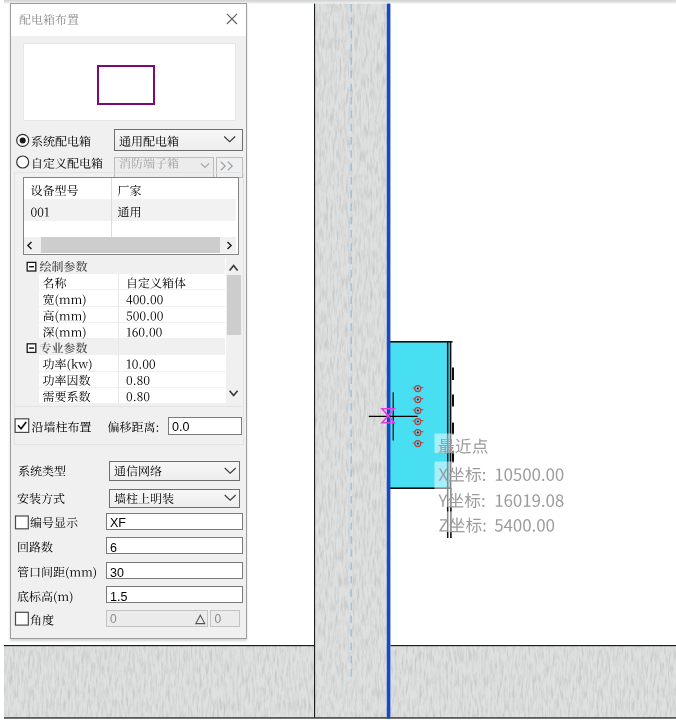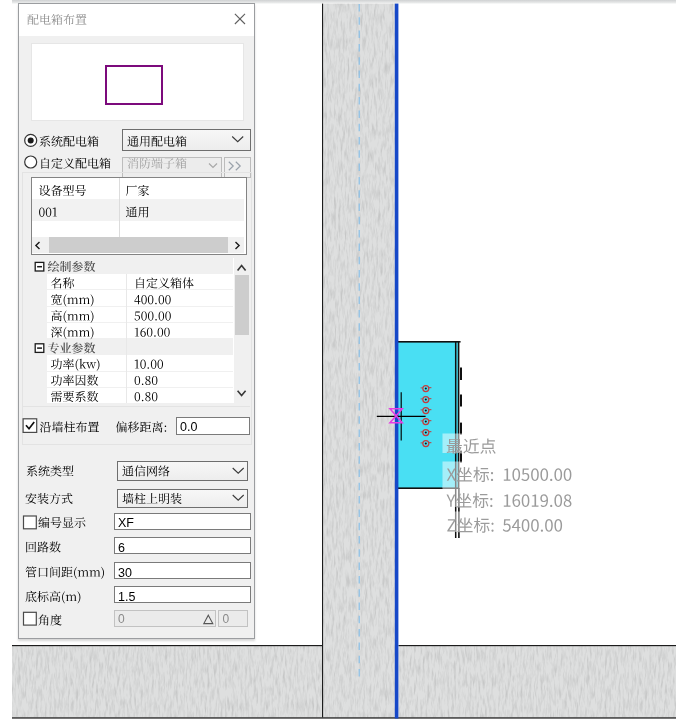--- a/index.html
+++ b/index.html
@@ -1,14 +1,14 @@
 <!DOCTYPE html>
 <html><head><meta charset="utf-8"><style>
 html,body{margin:0;padding:0;width:676px;height:724px;overflow:hidden;background:#fff;font-family:"Liberation Sans",sans-serif}
-#root{position:absolute;left:12px;top:0;width:566px;height:724px}
+#root{position:absolute;left:4px;top:0;width:566px;height:724px}
 </style></head><body>
 <div id="root">
 <svg width="0" height="0" style="position:absolute">
       <defs>
         <path id="g1" d="M4.2 -10.7V-9.5H12.7V-10.7ZM4.2 -12.7V-11.5H12.7V-12.7ZM3 -13.6H13.9V-8.6H3ZM0.8 -7.6H15.9V-6.6H0.8ZM8.5 -5.5H14.5V-4.5H8.5ZM3.2 -5.5H7.3V-4.5H3.2ZM3.2 -3.3H7.3V-2.4H3.2ZM10.2 -4.7Q11 -2.9 12.5 -1.6Q14.1 -0.3 16.2 0.3Q16 0.5 15.8 0.8Q15.6 1.1 15.4 1.3Q13.2 0.6 11.6 -0.8Q10 -2.3 9.2 -4.4ZM14.3 -5.5H14.5L14.7 -5.6L15.5 -5.3Q14.9 -3.6 13.9 -2.3Q12.9 -1 11.6 -0.1Q10.3 0.8 8.9 1.3Q8.8 1.1 8.6 0.8Q8.4 0.5 8.2 0.4Q9.6 -0 10.8 -0.8Q12 -1.6 12.9 -2.8Q13.9 -3.9 14.3 -5.3ZM0.8 -0.7Q1.8 -0.8 3.1 -0.9Q4.4 -1.1 5.9 -1.3Q7.3 -1.4 8.8 -1.6L8.8 -0.6Q7.4 -0.4 6 -0.2Q4.5 -0 3.3 0.1Q2 0.3 0.9 0.4ZM6.6 -7.3H7.9V1.3H6.6ZM2.4 -7.3H3.6V-0.4H2.4Z"></path>
         <path id="g2" d="M7.6 -9.2H16V-8H7.6ZM11.6 -8.6H12.9V-1.3H11.6ZM4.4 -8V-1.6H3.2V-6.8H0.9V-8ZM7 -13.1H8.3V-9.4Q8.3 -8.5 8.2 -7.4Q8.1 -6.4 7.9 -5.3Q7.7 -4.2 7.4 -3.2Q7 -2.1 6.4 -1.3Q6.3 -1.4 6.1 -1.5Q5.9 -1.7 5.7 -1.8Q5.5 -1.9 5.3 -2Q6.1 -3.1 6.4 -4.4Q6.8 -5.7 6.9 -7Q7 -8.3 7 -9.4ZM14.5 -14.1 15.6 -13.2Q14.5 -12.8 13.1 -12.6Q11.7 -12.4 10.2 -12.2Q8.7 -12.1 7.3 -12Q7.3 -12.3 7.2 -12.6Q7.1 -12.9 7 -13.1Q8 -13.2 9 -13.3Q10.1 -13.3 11.1 -13.5Q12.1 -13.6 13 -13.8Q13.9 -13.9 14.5 -14.1ZM3.8 -2.2Q4.1 -2.2 4.3 -2.1Q4.5 -1.9 4.9 -1.7Q5.2 -1.4 5.6 -1.1Q6.5 -0.6 7.6 -0.5Q8.6 -0.3 10.1 -0.3Q10.8 -0.3 11.6 -0.4Q12.5 -0.4 13.3 -0.4Q14.1 -0.5 14.8 -0.5Q15.6 -0.6 16.2 -0.7Q16.1 -0.5 16.1 -0.2Q16 0 15.9 0.3Q15.9 0.5 15.8 0.7Q15.4 0.7 14.7 0.7Q13.9 0.8 13.1 0.8Q12.2 0.8 11.4 0.8Q10.6 0.9 10 0.9Q8.5 0.9 7.4 0.7Q6.2 0.5 5.4 -0.1Q4.8 -0.4 4.4 -0.7Q4 -1.1 3.7 -1.1Q3.5 -1.1 3.1 -0.8Q2.7 -0.5 2.3 -0Q1.9 0.5 1.5 1.1L0.6 -0.1Q1.5 -1 2.3 -1.6Q3.1 -2.2 3.8 -2.2ZM1.4 -13.1 2.3 -13.8Q2.8 -13.3 3.3 -12.8Q3.8 -12.3 4.2 -11.8Q4.6 -11.3 4.9 -10.9L3.9 -10.2Q3.6 -10.6 3.2 -11.1Q2.8 -11.6 2.3 -12.2Q1.8 -12.7 1.4 -13.1Z"></path>
         <path id="g3" d="M7.6 -14.1H8.9V-8.4H7.6ZM4 -7.8V-4.8H12.8V-7.8ZM2.8 -9H14V-3.6H2.8ZM8.2 -12.3H15.3V-11.1H8.2ZM5.7 -2.2 6.9 -2.3Q7 -1.7 7.1 -1.1Q7.2 -0.5 7.3 0.1Q7.3 0.6 7.3 1L6.1 1.2Q6.1 0.8 6 0.2Q6 -0.4 5.9 -1Q5.8 -1.6 5.7 -2.2ZM9.2 -2.1 10.3 -2.4Q10.6 -1.9 10.8 -1.3Q11.1 -0.7 11.3 -0.1Q11.5 0.4 11.6 0.8L10.4 1.2Q10.3 0.7 10.1 0.2Q9.9 -0.4 9.7 -1Q9.4 -1.6 9.2 -2.1ZM12.6 -2.3 13.7 -2.7Q14.2 -2.2 14.6 -1.6Q15 -1 15.4 -0.4Q15.8 0.2 16 0.7L14.8 1.2Q14.6 0.7 14.2 0.1Q13.9 -0.5 13.5 -1.1Q13 -1.7 12.6 -2.3ZM3 -2.6 4.2 -2.3Q3.8 -1.3 3.2 -0.3Q2.5 0.7 1.8 1.3L0.7 0.8Q1.4 0.2 2 -0.7Q2.6 -1.7 3 -2.6Z"></path>
         <path id="g4" d="M0.3 0 3.9 -6.4 0.5 -12.3H2.2L3.9 -9.2Q4.2 -8.7 4.4 -8.3Q4.6 -7.9 4.9 -7.4H4.9Q5.2 -7.9 5.4 -8.3Q5.6 -8.7 5.8 -9.2L7.5 -12.3H9.1L5.8 -6.3L9.4 0H7.6L5.8 -3.3Q5.6 -3.8 5.3 -4.3Q5.1 -4.8 4.8 -5.3H4.7Q4.4 -4.8 4.2 -4.3Q3.9 -3.8 3.7 -3.3L1.9 0Z"></path>
         <path id="g5" d="M0.9 -0.5H16V0.7H0.9ZM2.1 -4.9H14.8V-3.7H2.1ZM7.7 -13.9H9V-0H7.7ZM4.1 -13.3 5.4 -13.1Q4.9 -10.8 3.9 -8.9Q3 -7 1.6 -5.8Q1.5 -5.9 1.3 -6Q1.1 -6.2 1 -6.4Q0.8 -6.5 0.6 -6.6Q2 -7.7 2.8 -9.5Q3.7 -11.2 4.1 -13.3ZM3.6 -9.7 4.4 -10.5Q4.9 -10 5.4 -9.5Q6 -8.9 6.5 -8.4Q7 -7.9 7.3 -7.5L6.4 -6.6Q6.1 -7 5.6 -7.5Q5.1 -8.1 4.6 -8.7Q4.1 -9.2 3.6 -9.7ZM12.3 -13.3 13.6 -13.1Q13.1 -10.9 12.2 -9.1Q11.2 -7.3 9.9 -6.1Q9.8 -6.2 9.6 -6.4Q9.4 -6.6 9.2 -6.8Q9 -6.9 8.9 -7Q10.2 -8.1 11.1 -9.7Q11.9 -11.3 12.3 -13.3ZM11.5 -9.7 12.3 -10.5Q13 -9.9 13.6 -9.2Q14.3 -8.5 14.9 -7.9Q15.6 -7.2 15.9 -6.7L15 -5.8Q14.7 -6.4 14.1 -7Q13.5 -7.7 12.8 -8.4Q12.1 -9.1 11.5 -9.7Z"></path>
         <path id="g6" d="M7.8 -12.8H15.2V-11.6H7.8ZM7.1 -8.8H16.1V-7.6H7.1ZM10.7 -8.2H12V-0.3Q12 0.3 11.8 0.6Q11.7 0.9 11.3 1Q11 1.2 10.4 1.2Q9.8 1.3 8.9 1.3Q8.8 1 8.7 0.6Q8.6 0.3 8.5 -0Q9.1 -0 9.7 -0Q10.2 0 10.4 -0Q10.6 -0 10.6 -0.1Q10.7 -0.1 10.7 -0.3ZM13.1 -5.5 14.2 -5.8Q14.6 -5 15 -4Q15.3 -3.1 15.6 -2.2Q15.9 -1.4 16.1 -0.7L14.9 -0.3Q14.8 -0.9 14.5 -1.8Q14.2 -2.7 13.9 -3.7Q13.5 -4.6 13.1 -5.5ZM8.3 -5.8 9.4 -5.5Q9.2 -4.5 8.8 -3.6Q8.4 -2.6 8 -1.8Q7.6 -0.9 7.1 -0.3Q7 -0.4 6.8 -0.5Q6.7 -0.6 6.5 -0.8Q6.3 -0.9 6.1 -1Q6.8 -1.9 7.4 -3.1Q7.9 -4.4 8.3 -5.8ZM0.8 -10.6H6.8V-9.4H0.8ZM3.4 -14.1H4.6V1.3H3.4ZM3.2 -9.8 4.1 -9.6Q3.9 -8.7 3.6 -7.6Q3.3 -6.6 2.9 -5.7Q2.5 -4.7 2 -3.9Q1.6 -3 1.1 -2.4Q1 -2.6 0.9 -2.8Q0.8 -3 0.7 -3.2Q0.5 -3.5 0.4 -3.6Q1 -4.3 1.5 -5.3Q2.1 -6.4 2.5 -7.6Q3 -8.8 3.2 -9.8ZM4.6 -9Q4.7 -8.9 5 -8.4Q5.4 -8 5.8 -7.5Q6.1 -7.1 6.5 -6.6Q6.8 -6.2 6.9 -6.1L6.2 -5.1Q6 -5.3 5.7 -5.8Q5.4 -6.3 5.1 -6.8Q4.7 -7.3 4.4 -7.8Q4.1 -8.2 3.9 -8.4Z"></path>

